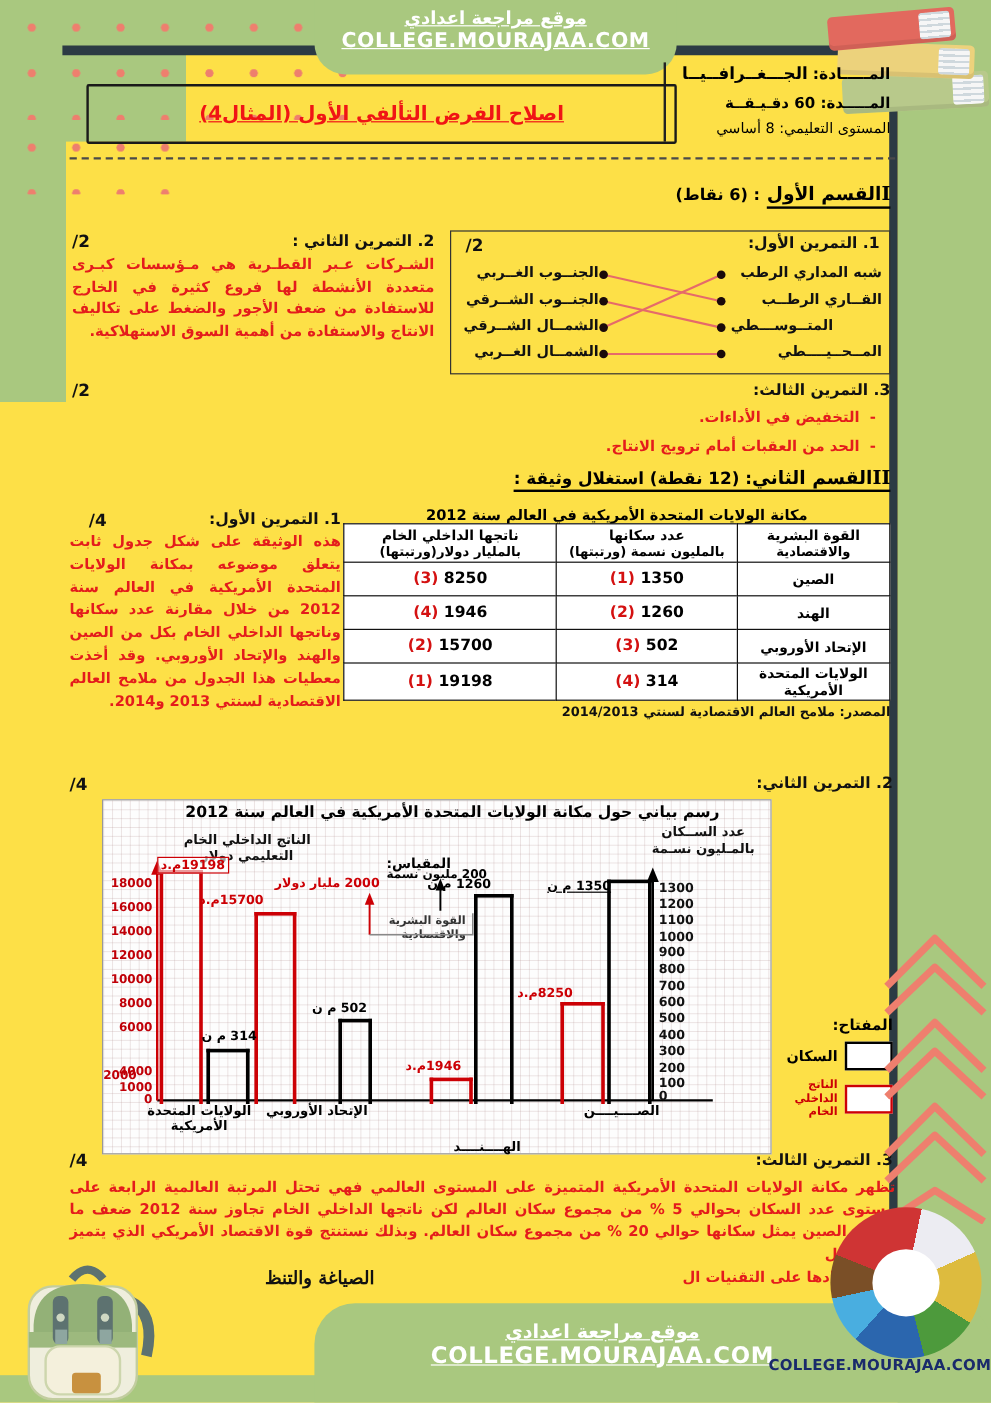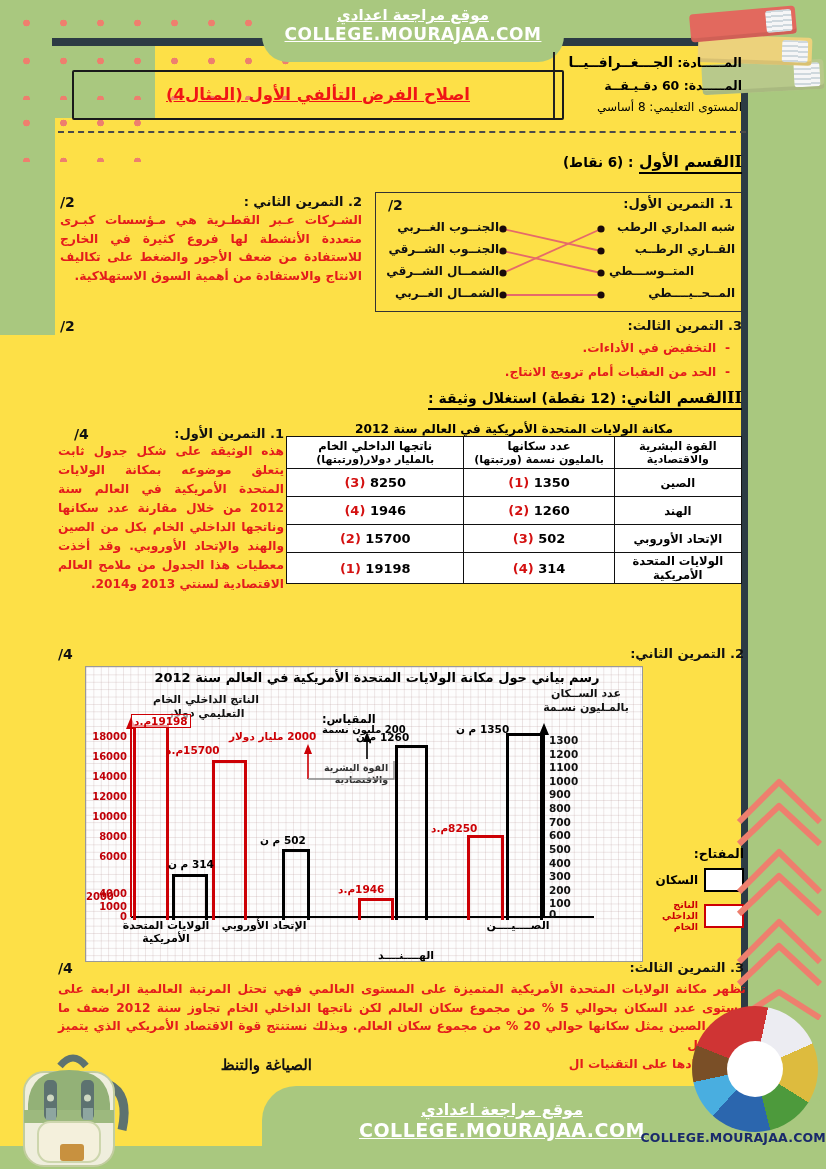--- a/index.html
+++ b/index.html
@@ -200,20 +200,21 @@
             <td><span class="v">502</span> <span class="rank">(3)</span></td>
             <td><span class="v">15700</span> <span class="rank">(2)</span></td>
           </tr>
           <tr>
             <td class="nm">الولايات المتحدة الأمريكية</td>
             <td><span class="v">314</span> <span class="rank">(4)</span></td>
             <td><span class="v">19198</span> <span class="rank">(1)</span></td>
           </tr>
         </tbody>
     </table>
+    <div class="src">المصدر: ملامح العالم الاقتصادية لسنتي 2014/2013</div>
   </div>
 
   <div class="abs" style="left:58px;top:426px;width:226px;">
     <div class="exhead" style="padding-left:16px;">
       <span class="exlabel">1. التمرين الأول:</span>
       <span class="score">/4</span>
     </div>
     <div class="redp" style="font-size:12.2px;line-height:1.56;">هذه الوثيقة على شكل جدول ثابت يتعلق موضوعه بمكانة الولايات المتحدة الأمريكية في العالم سنة 2012 من خلال مقارنة عدد سكانها وناتجها الداخلي الخام بكل من الصين والهند والإتحاد الأوروبي. وقد أخذت معطيات هذا الجدول من ملامح العالم الاقتصادية لسنتي 2013 و2014.</div>
   </div>
 
@@ -282,21 +283,21 @@
       <div class="bar pop" style="left: 196px; width: 22px; height: 68.3492px; top: 181.651px;"></div>
       <div class="bar pop" style="left: 309px; width: 27px; height: 171.554px; top: 78.4462px;"></div>
       <div class="bar pop" style="left: 420px; width: 31px; height: 183.808px; top: 66.1923px;"></div>
       <div class="blab g" style="left: 45px; top: 47px; border: 1.5px solid rgb(204, 0, 5); padding: 0px 2px; background: rgba(255, 255, 255, 0.6);">19198م.د</div>
       <div class="blab g" style="left: 80px; top: 77px;">15700م.د</div>
       <div class="blab g" style="left: 252px; top: 216px;">1946م.د</div>
       <div class="blab g" style="left: 345px; top: 155px;">8250م.د</div>
       <div class="blab p" style="left: 82px; top: 191px;">314 م ن</div>
       <div class="blab p" style="left: 174px; top: 167px;">502 م ن</div>
       <div class="blab p" style="left: 270px; top: 64px;">1260 م ن</div>
-      <div class="blab p" style="left: 370px; top: 56px;">1350 م ن</div>
+      <div class="blab p" style="left: 370px; top: 66px; text-decoration: underline;">1350 م ن</div>
       <div class="cat" style="left: 28px; width: 104px;">الولايات المتحدة الأمريكية</div>
       <div class="cat" style="left: 128px; width: 100px;">الإتحاد الأوروبي</div>
       <div class="cat" style="left: 278px; width: 84px; margin-top: 30px;">الهــــنــــد</div>
       <div class="cat" style="left: 392px; width: 80px;">الصــــيــــن</div>
     </div>
 
   <div class="abs" style="left:644px;top:846px;width:100px;">
     <div style="font-weight:bold;font-size:12.5px;text-align:right;">المفتاح:</div>
     <div class="keyrow">
       <span class="keybox" style="border:2.5px solid #000;"></span>

